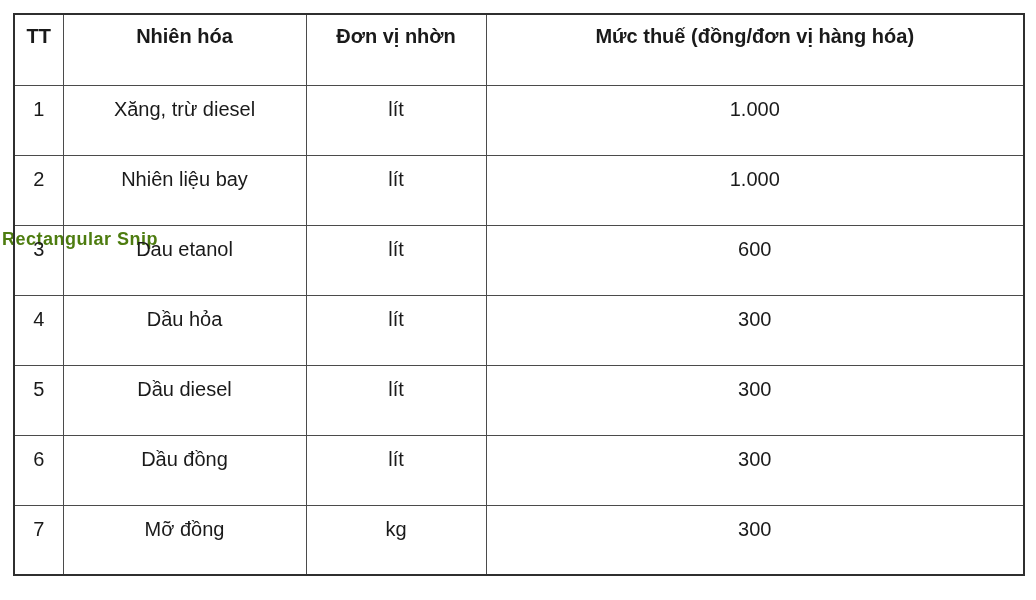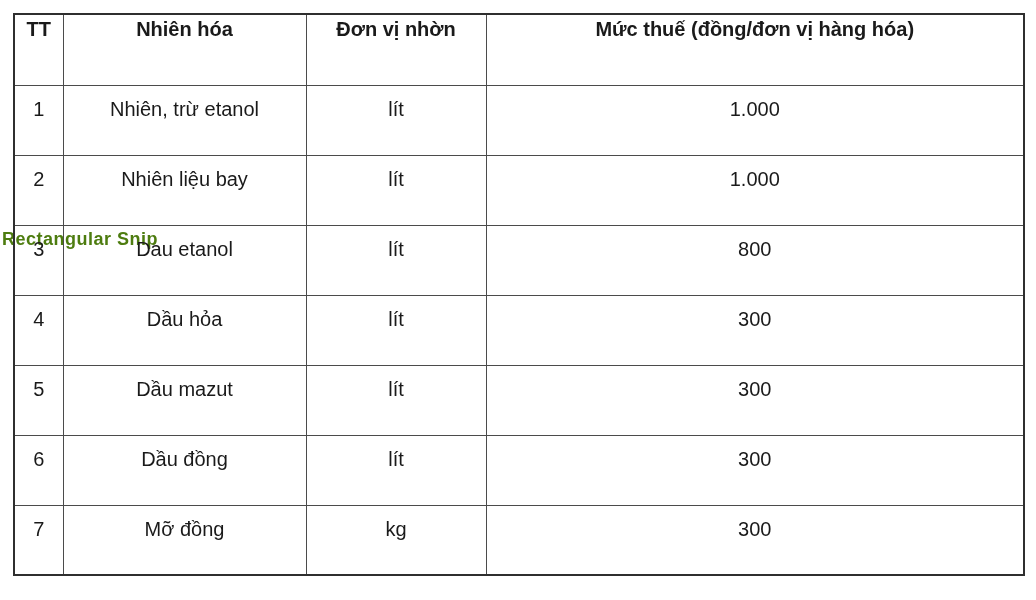--- a/index.html
+++ b/index.html
@@ -45,21 +45,21 @@
     text-align: center;
     vertical-align: top;
     color: #1a1a1a;
     font-size: 20px;
     padding: 0;
     background: transparent;
   }
   .tax-table th {
     height: 71px;
     font-weight: bold;
-    padding-top: 3px;
+    padding-top: 10px;
     box-sizing: border-box;
   }
   .tax-table td {
     height: 70px;
     padding-top: 12px;
     box-sizing: border-box;
   }
 </style>
 </head>
 <body>
@@ -79,45 +79,45 @@
       <tr>
         <th>TT</th>
         <th>Nhiên hóa</th>
         <th>Đơn vị nhờn</th>
         <th>Mức thuế (đồng/đơn vị hàng hóa)</th>
       </tr>
     </thead>
     <tbody>
         <tr>
           <td>1</td>
-          <td>Nhiên, trừ etanol</td>
+          <td>Xăng, trừ diesel</td>
           <td>lít</td>
           <td>1.000</td>
         </tr>
         <tr>
           <td>2</td>
           <td>Nhiên liệu bay</td>
           <td>lít</td>
           <td>1.000</td>
         </tr>
         <tr>
           <td>3</td>
           <td>Dau etanol</td>
           <td>lít</td>
-          <td>800</td>
+          <td>600</td>
         </tr>
         <tr>
           <td>4</td>
           <td>Dầu hỏa</td>
           <td>lít</td>
           <td>300</td>
         </tr>
         <tr>
           <td>5</td>
-          <td>Dầu mazut</td>
+          <td>Dầu diesel</td>
           <td>lít</td>
           <td>300</td>
         </tr>
         <tr>
           <td>6</td>
           <td>Dầu đồng</td>
           <td>lít</td>
           <td>300</td>
         </tr>
         <tr>

